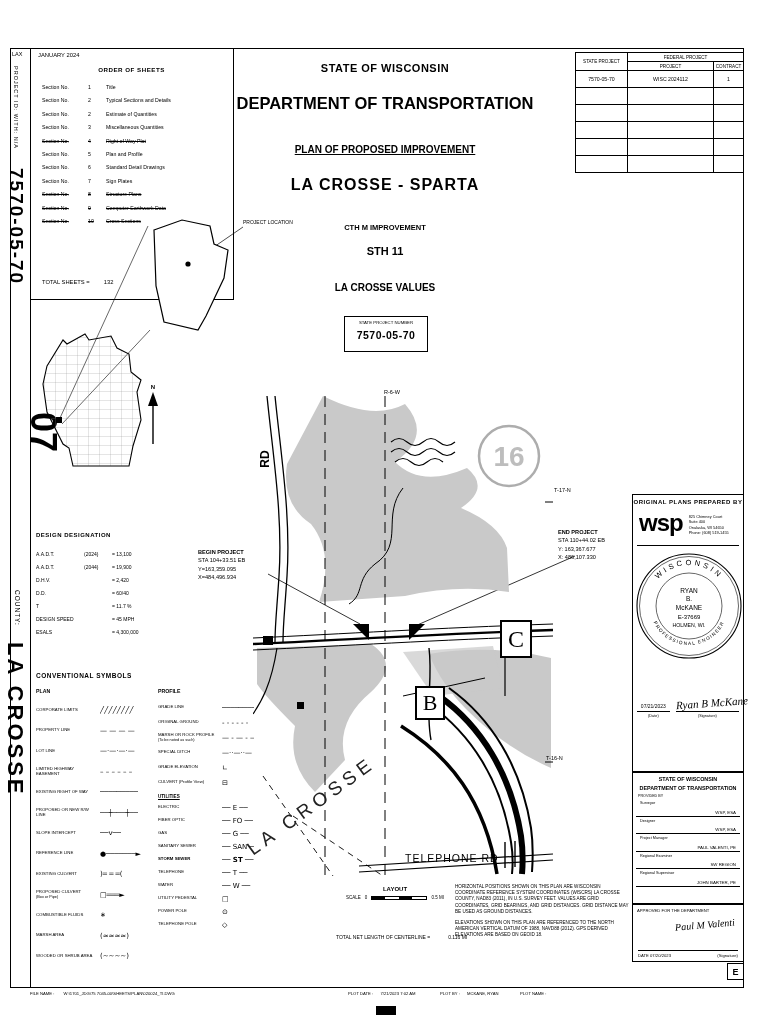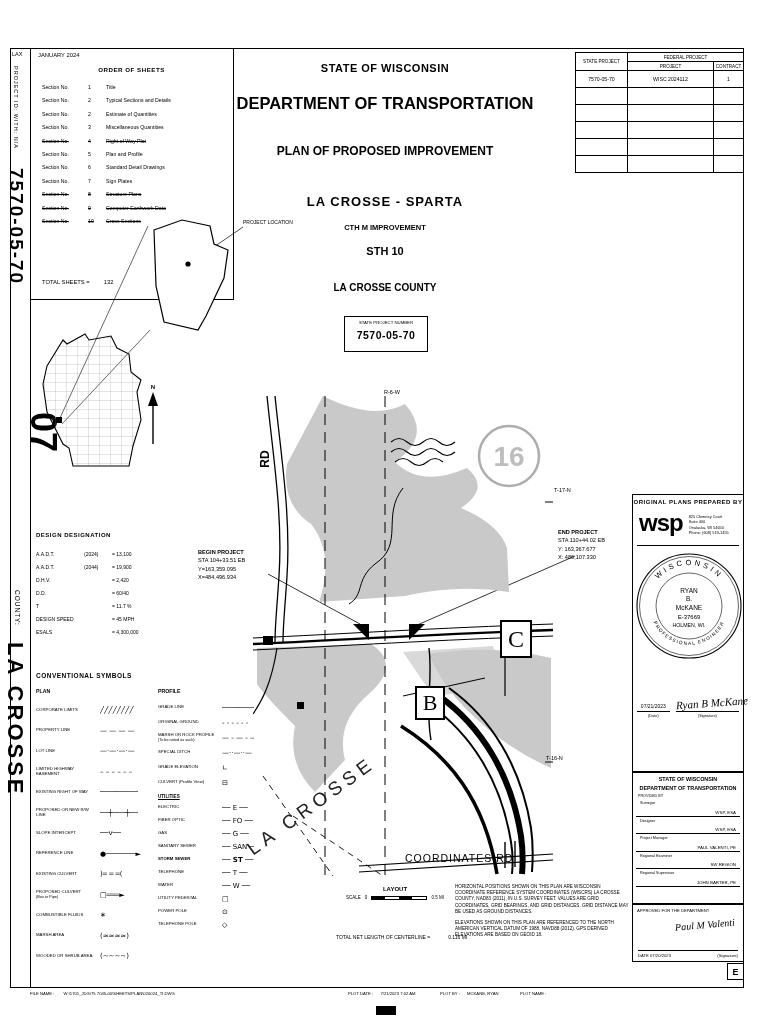--- a/index.html
+++ b/index.html
@@ -246,25 +246,25 @@
 <div class="abs" id="north-arrow">
   <div class="n">N</div>
   <svg width="14" height="56" viewBox="0 0 14 56">
     <polygon points="7,2 2,16 12,16" fill="#000"></polygon>
     <line x1="7" y1="16" x2="7" y2="54" stroke="#000" stroke-width="1.4"></line>
   </svg>
 </div>
 
 <div class="abs ctitle" style="top:62px;font-size:11px;letter-spacing:0.5px;">STATE OF WISCONSIN</div>
 <div class="abs ctitle" style="top:94px;font-size:16.5px;">DEPARTMENT OF TRANSPORTATION</div>
-<div class="abs ctitle" style="top:144px;font-size:12px;">PLAN OF PROPOSED IMPROVEMENT</div>
-<div class="abs ctitle" style="top:194px;font-size:13px;letter-spacing:1px;">LA CROSSE - SPARTA</div>
+<div class="abs ctitle" style="top:144px;font-size:10px;text-decoration:underline;">PLAN OF PROPOSED IMPROVEMENT</div>
+<div class="abs ctitle" style="top:176px;font-size:16px;letter-spacing:1px;">LA CROSSE - SPARTA</div>
 <div class="abs ctitle" style="top:223px;font-size:7.5px;">CTH M IMPROVEMENT</div>
-<div class="abs ctitle" style="top:245px;font-size:11px;">STH 10</div>
-<div class="abs ctitle" style="top:282px;font-size:10px;">LA CROSSE COUNTY</div>
+<div class="abs ctitle" style="top:245px;font-size:11px;">STH 11</div>
+<div class="abs ctitle" style="top:282px;font-size:10px;">LA CROSSE VALUES</div>
 <div class="abs" id="spn-box">
   <div class="spn-l">STATE PROJECT NUMBER</div>
   <div class="spn-n">7570-05-70</div>
 </div>
 
 <div class="abs" id="fed-table-wrap">
   <table id="fed-table">
     <thead>
       <tr>
         <th rowspan="2" class="cw1">STATE PROJECT</th>
@@ -355,21 +355,21 @@
   <path fill="none" stroke="#000" stroke-width="0.9" stroke-dasharray="6 5" d="M10,380 L80,480"></path>
 </svg>
 
 <div class="abs maplbl" style="left:384px;top:389px;">R-6-W</div>
 <div class="abs maplbl" style="left:554px;top:487px;">T-17-N</div>
 <div class="abs maplbl" style="left:546px;top:755px;">T-16-N</div>
 <div class="abs" id="rd-label">RD</div>
 <div class="abs letter-box" style="left:415px;top:686px;width:30px;height:34px;font-size:22px;">B</div>
 <div class="abs letter-box" style="left:500px;top:620px;width:32px;height:38px;font-size:24px;">C</div>
 <div class="abs" id="crosse-label">LA CROSSE</div>
-<div class="abs" id="fennighkoh">COORDINATES RD</div>
+<div class="abs" id="fennighkoh">TELEPHONE RD</div>
 
 <div class="abs callout" style="left:198px;top:548px;width:112px;">
   <div class="c1">BEGIN PROJECT</div>
   <div>STA 104+33.51 EB</div>
   <div>Y=163,359.095</div>
   <div>X=484,496.934</div>
 </div>
 <div class="abs callout" style="left:558px;top:528px;width:70px;">
   <div class="c1">END PROJECT</div>
   <div>STA 110+44.02 EB</div>

